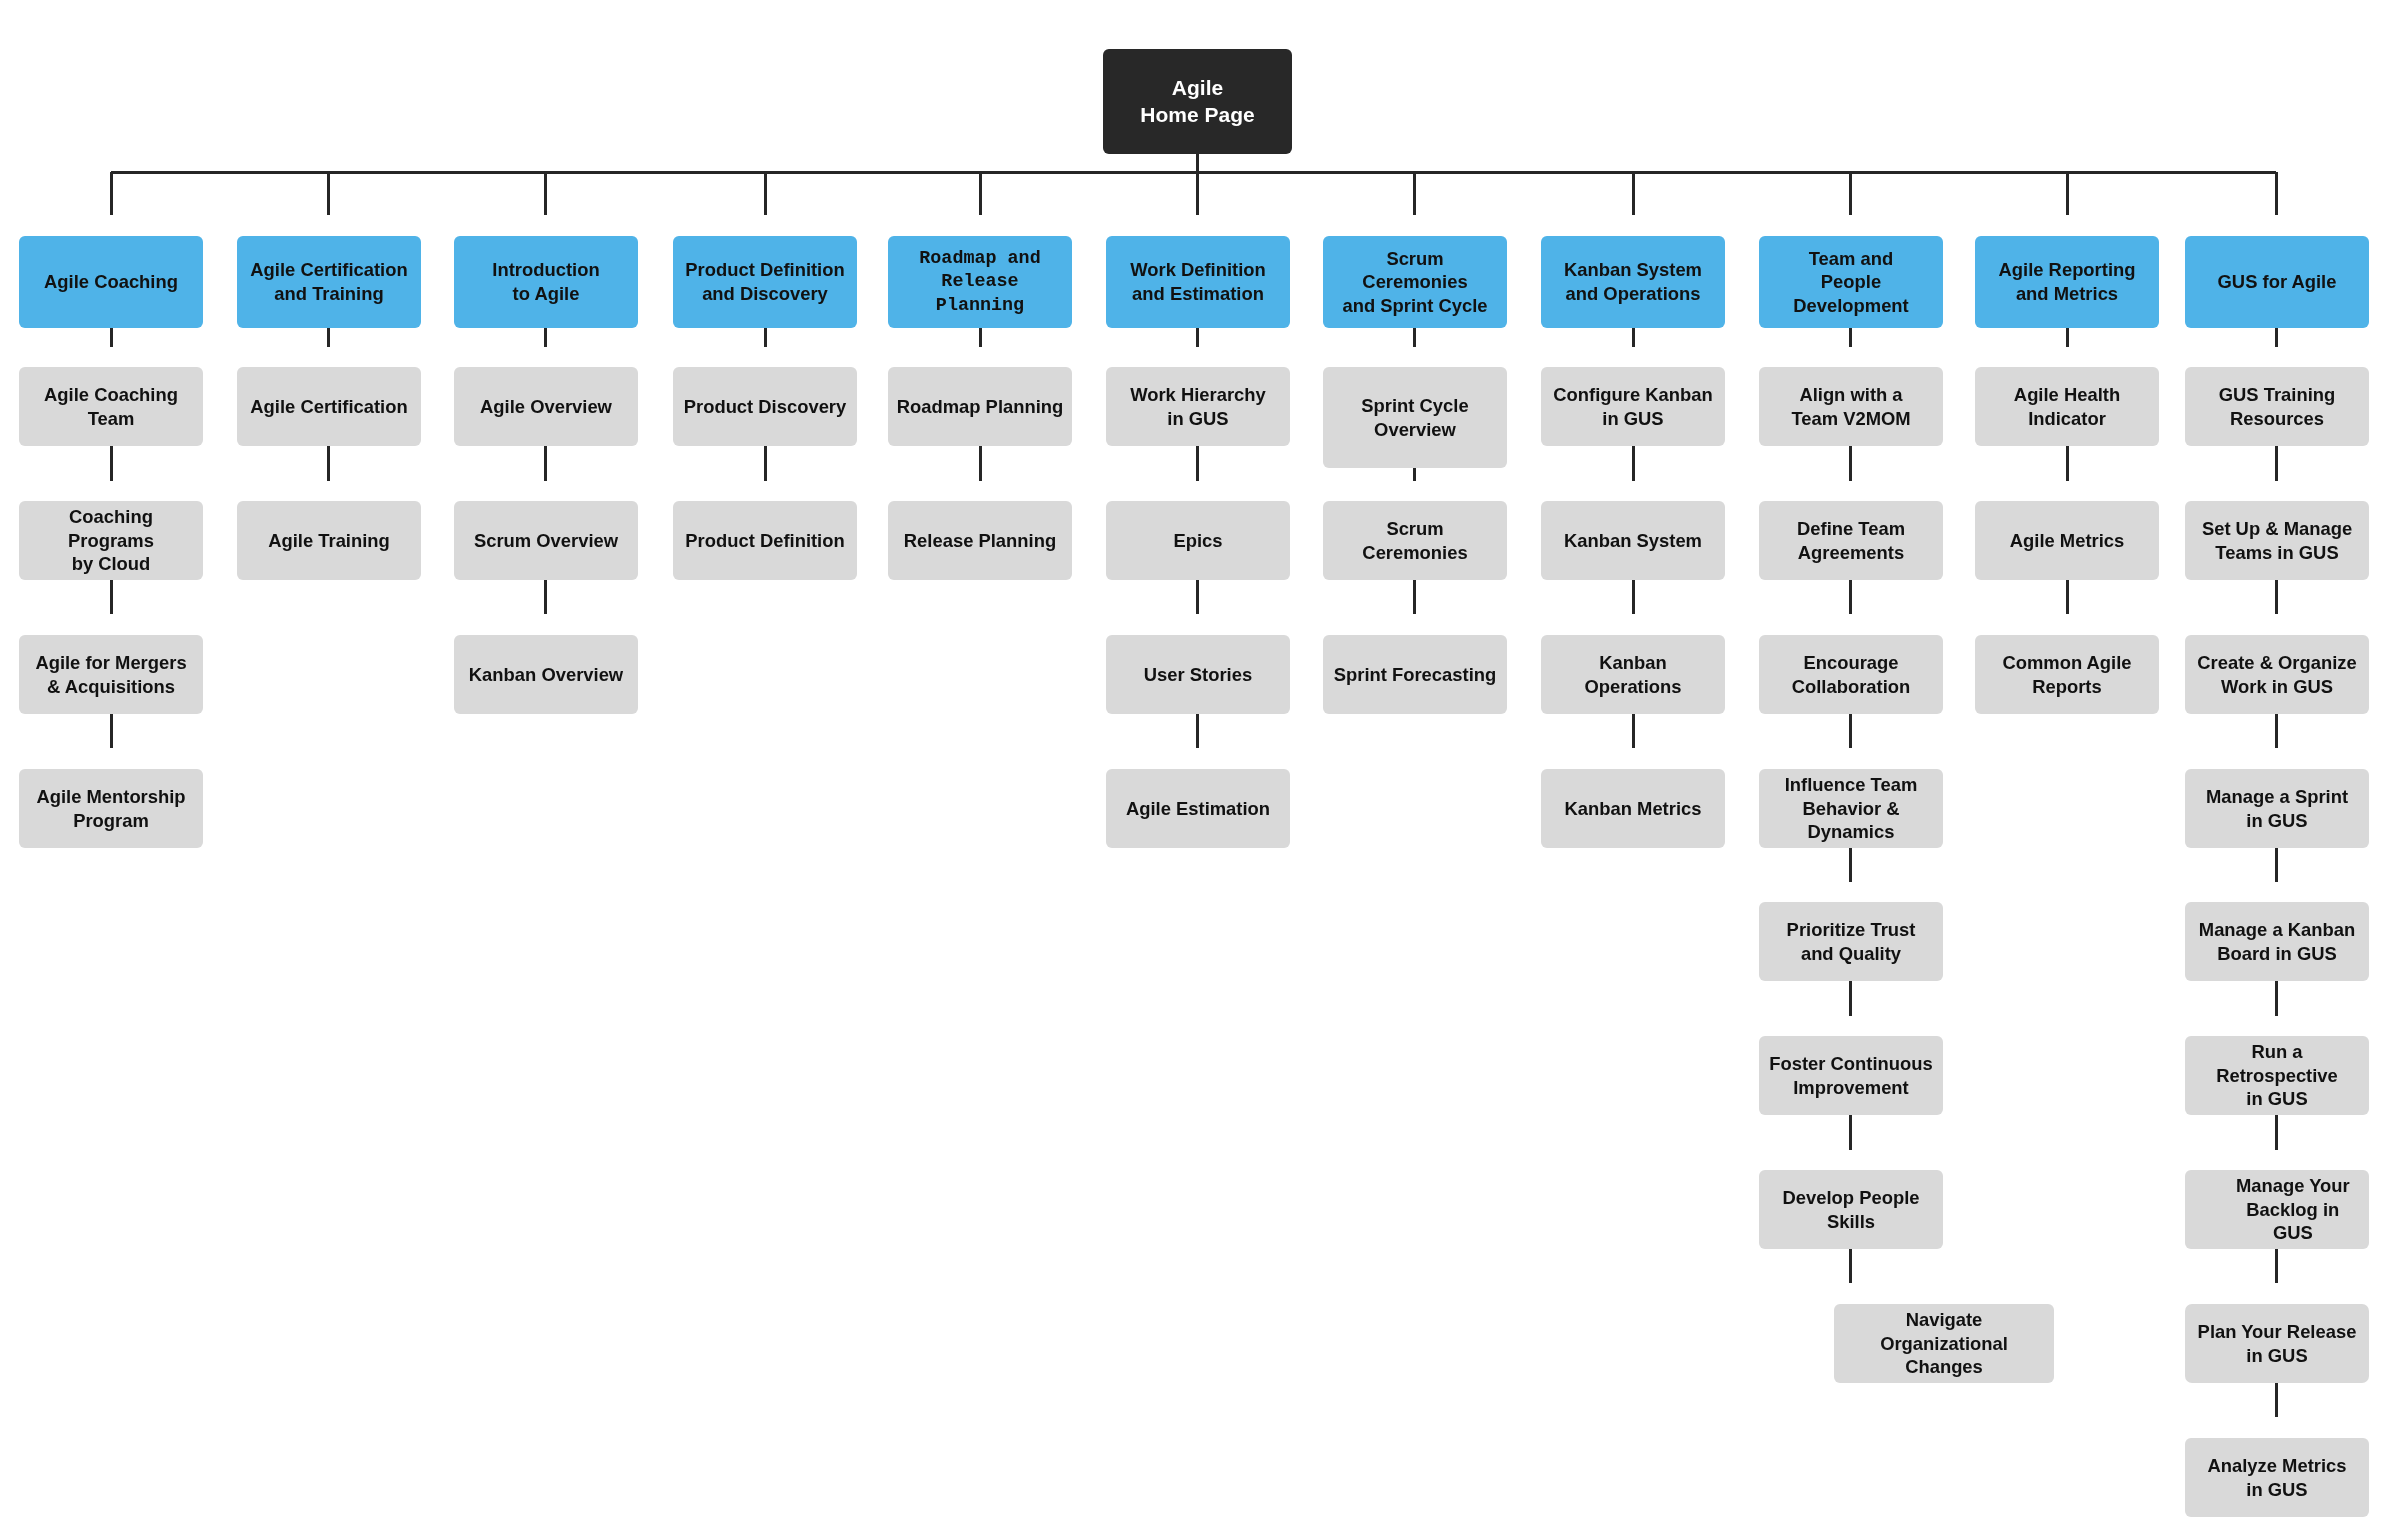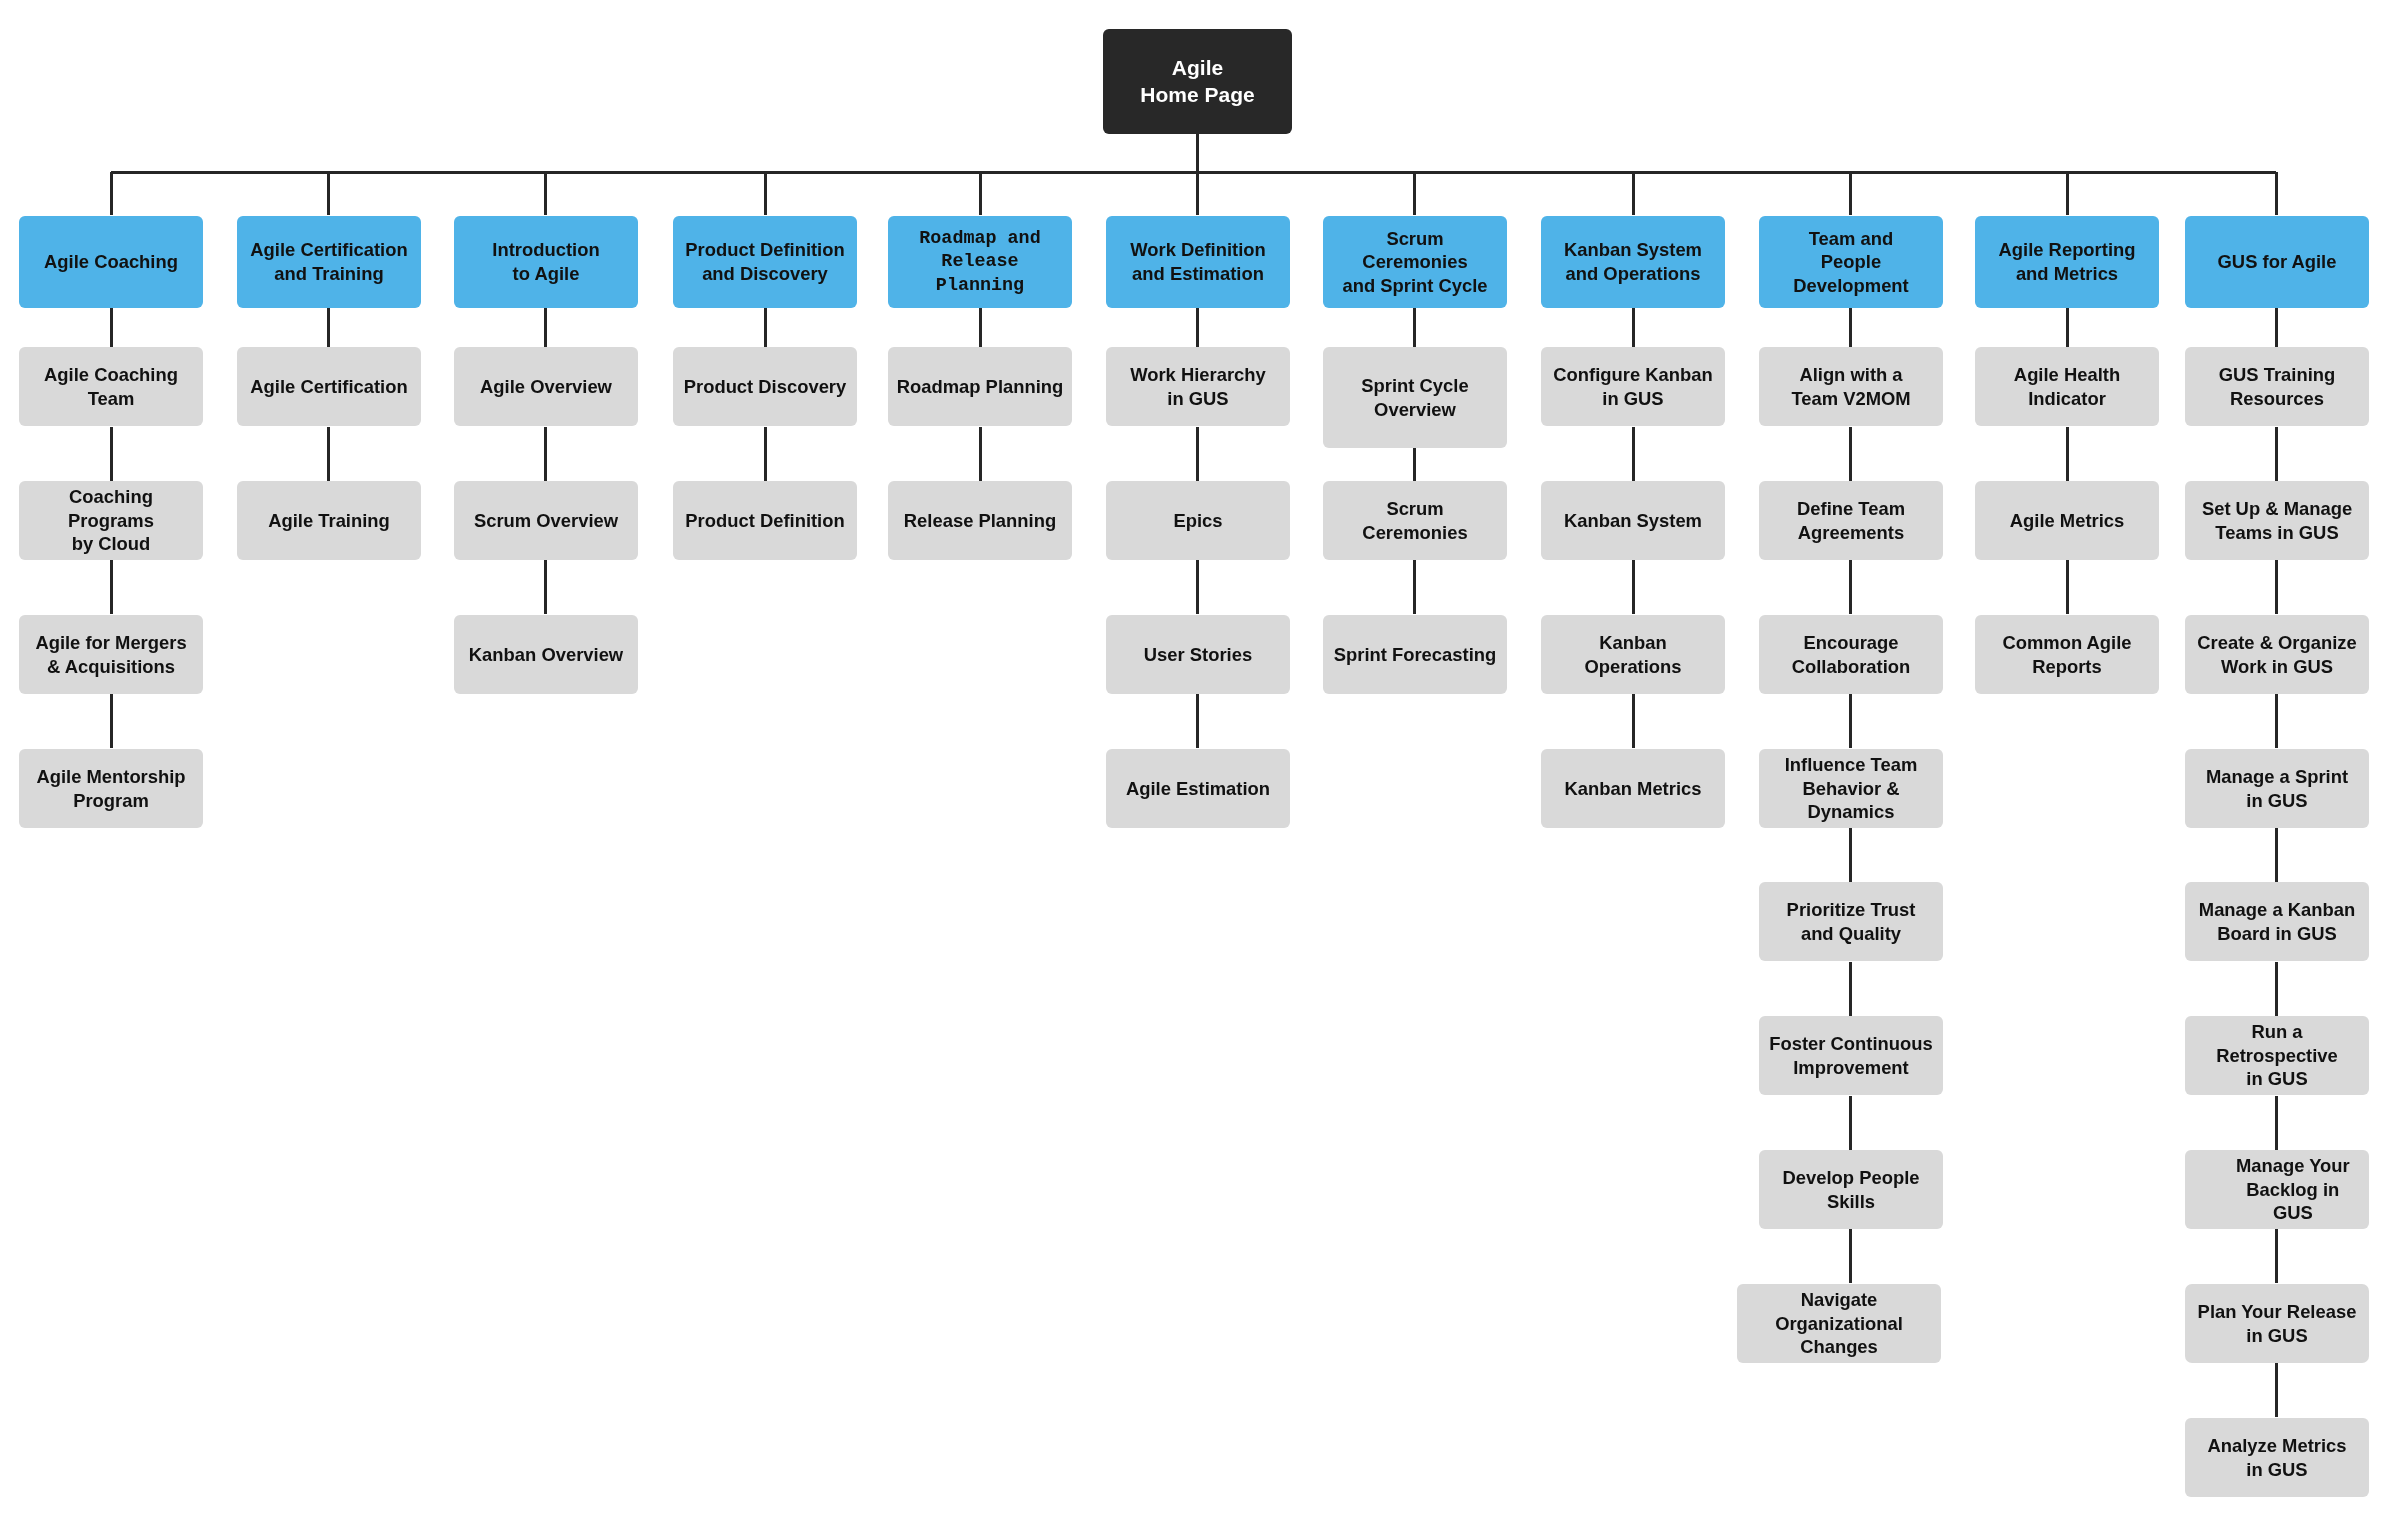--- a/index.html
+++ b/index.html
@@ -14,20 +14,21 @@
     position:absolute;
     border-radius:5.9px;
     display:flex;align-items:center;justify-content:center;
     text-align:center;
     font-weight:bold;
     line-height:1.28;
     box-sizing:border-box;
     padding:3.3px 8.4px;
     z-index:3;
     white-space:pre-line;
+    margin-top:20px;
   }
   .node.root{
     background:#282828;color:#ffffff;
     font-size:21px;
     width:189px;height:105px;
   }
   .node.cat{
     background:#4FB3E8;color:#111111;
     font-size:18.4px;
     width:184px;height:92px;
@@ -144,21 +145,21 @@
     <div class="vline" style="left: 1849px; top: 828px; height: 54px;"></div>
     <div class="node leaf" style="left: 1759px; top: 882px; width: 184px; height: 79px;">Prioritize Trust
 and Quality</div>
     <div class="vline" style="left: 1849px; top: 962px; height: 54px;"></div>
     <div class="node leaf" style="left: 1759px; top: 1016px; width: 184px; height: 79px;">Foster Continuous
 Improvement</div>
     <div class="vline" style="left: 1849px; top: 1096px; height: 54px;"></div>
     <div class="node leaf" style="left: 1759px; top: 1150px; width: 184px; height: 79px;">Develop People
 Skills</div>
     <div class="vline" style="left: 1849px; top: 1229px; height: 54px;"></div>
-    <div class="node leaf" style="left: 1737px; top: 1284px; width: 204px; height: 79px;">Navigate
+    <div class="node leaf" style="left: 1834px; top: 1284px; width: 220px; height: 79px;">Navigate
 Organizational
 Changes</div>
     <div class="vline" style="left: 2066px; top: 172px; height: 43px;"></div>
     <div class="node cat" style="left: 1975px; top: 216px; width: 184px; height: 92px;">Agile Reporting
 and Metrics</div>
     <div class="vline" style="left: 2066px; top: 308px; height: 39px;"></div>
     <div class="node leaf" style="left: 1975px; top: 347px; width: 184px; height: 79px;">Agile Health
 Indicator</div>
     <div class="vline" style="left: 2066px; top: 427px; height: 54px;"></div>
     <div class="node leaf" style="left: 1975px; top: 481px; width: 184px; height: 79px;">Agile Metrics</div>

